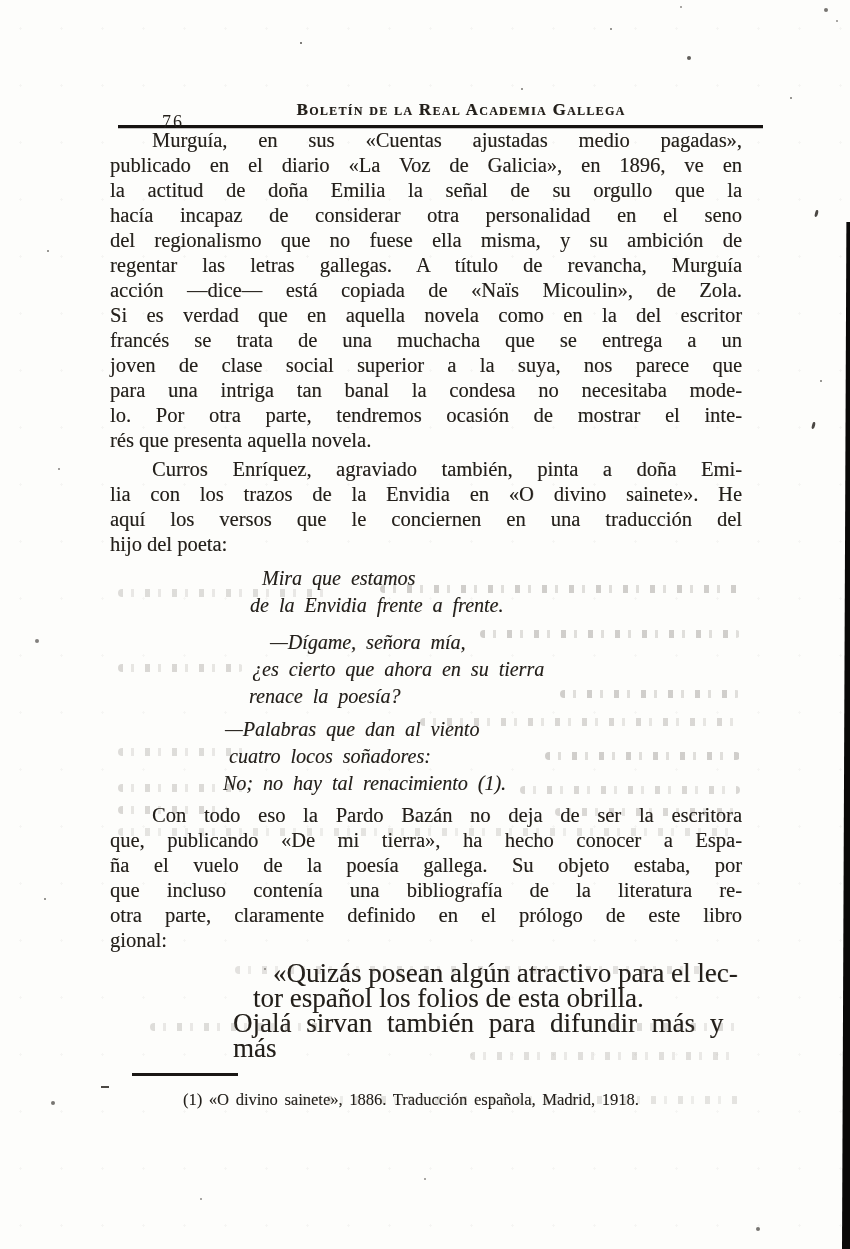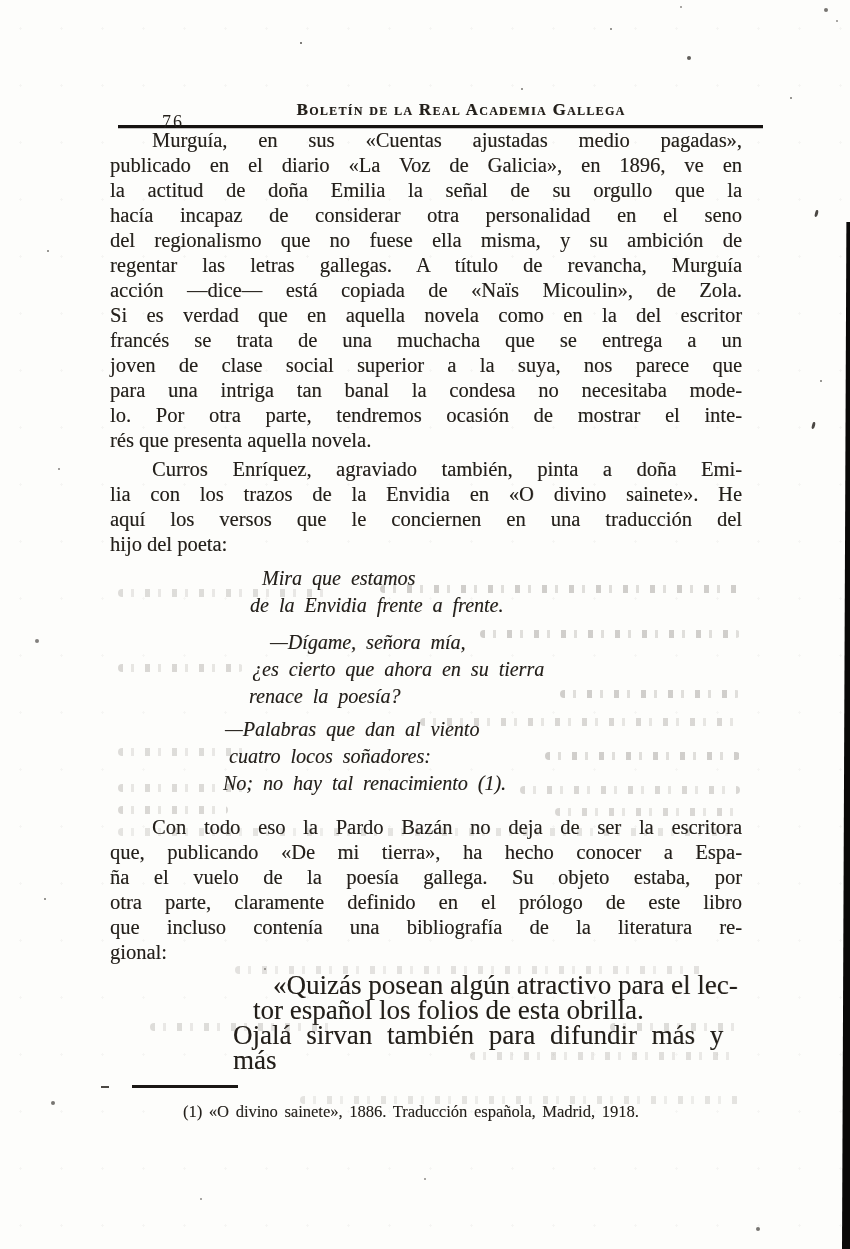--- a/index.html
+++ b/index.html
@@ -46,21 +46,21 @@
 
   
   .para { font-size: 20.5px; line-height: 25px; }
   .para { text-shadow: 0.35px 0.35px 0 rgba(35,31,26,0.4); }
   .jline { text-align: justify; text-align-last: justify; }
   .jline.end { text-align-last: left; }
   .ind { text-indent: 42px; }
 
   .p1 { }
   .p2 { margin-top: 4px; }
-  .p3 { margin-top: 18px; }
+  .p3 { margin-top: 6px; }
 
   
   .stanza {
     font-style: italic; font-size: 20px; line-height: 27px;
     word-spacing: 5px;
     text-shadow: 0.35px 0.35px 0 rgba(35,31,26,0.4);
   }
   .st1 { margin-top: 8px; }
   .st2 { margin-top: 10px; }
   .st3 { margin-top: 6px; }
@@ -204,22 +204,22 @@
     <div class="stanza st3">
       <div class="v2a">—Palabras que dan al viento</div>
       <div class="v2b">cuatro locos soñadores:</div>
       <div class="v2c">No; no hay tal renacimiento (1).</div>
     </div>
 
     <div class="para p3">
       <div class="jline ind">Con todo eso la Pardo Bazán no deja de ser la escritora</div>
       <div class="jline">que, publicando «De mi tierra», ha hecho conocer a Espa-</div>
       <div class="jline">ña el vuelo de la poesía gallega.  Su objeto estaba, por</div>
+      <div class="jline">que incluso contenía una bibliografía de la literatura re-</div>
       <div class="jline">otra parte, claramente definido en el prólogo de este libro</div>
-      <div class="jline">que incluso contenía una bibliografía de la literatura re-</div>
       <div class="jline end">gional:</div>
     </div>
 
     <div class="quote">
       <div class="q0">«Quizás posean algún atractivo para el lec-</div>
       <div class="q1">tor español los folios de esta obrilla.</div>
       <div class="q2">Ojalá sirvan también para difundir más y más</div>
     </div>
 
     <div class="fnrule"></div>

